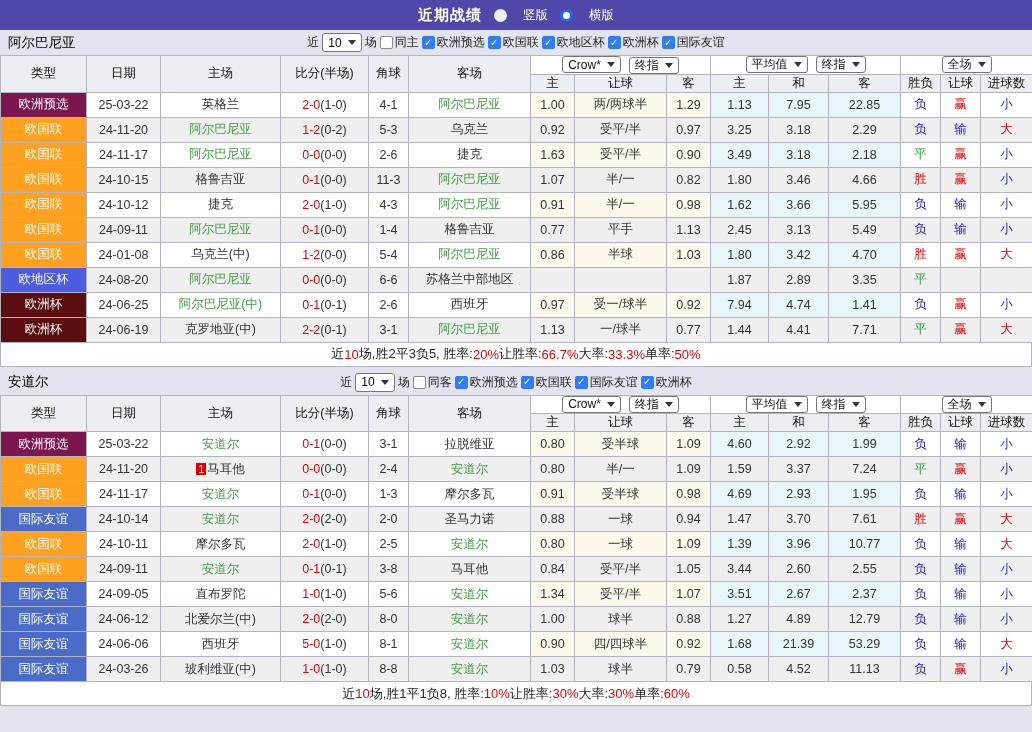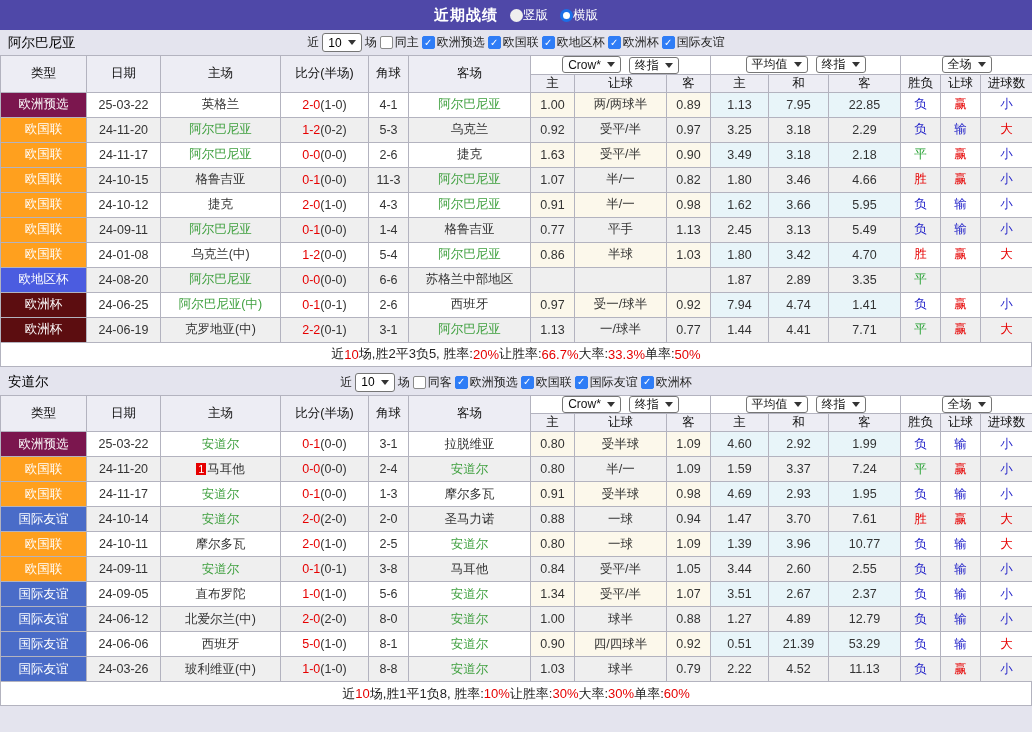--- a/index.html
+++ b/index.html
@@ -2,21 +2,21 @@
 <html><head>
 <meta charset="utf-8">
 <style>
   * { box-sizing: border-box; }
   html,body { margin:0; padding:0; width:1032px; height:732px; overflow:hidden;
     background:#e4e4ee; font-family:"Liberation Sans","DejaVu Sans",sans-serif; font-size:12px; color:#222; }
 
   
   .banner { height:30px; background:#4f48a8; display:flex; align-items:center; justify-content:center; gap:12px; color:#fff; }
   .banner .title { font-size:15px; font-weight:bold; letter-spacing:1px; }
-  .radio-opt { display:inline-flex; align-items:center; gap:0; font-size:12.5px; cursor:pointer;font-family:Liberation Serif, serif; }
+  .radio-opt { display:inline-flex; align-items:center; gap:16px; font-size:12.5px; cursor:pointer;font-family:Liberation Serif, serif; }
   .radio { width:13px; height:13px; border-radius:50%; background:#efefef; display:inline-block; }
   .radio.on { width:13px; height:13px; background:#fff; border:3.5px solid #1b6fe8; }
 
   
   .section + .section { margin-top:3px; }
   .filter-row { height:25px; position:relative; display:flex; align-items:center; }
   .team-name { position:absolute; left:8px; font-size:13.5px; color:#000; }
   .filters { margin:0 auto; display:flex; align-items:center; gap:3px; }
   .selectbox { display:inline-flex; align-items:center; gap:6px; background:#fff; border:1px solid #767676;
     border-radius:3px; height:19px; padding:0 5px; font-size:12px; color:#000; cursor:pointer; }
@@ -159,21 +159,21 @@
         <tbody>
           <tr>
             <td class="type" style="background: rgb(123, 22, 78);">欧洲预选</td>
             <td>25-03-22</td>
             <td><span>英格兰</span></td>
             <td><span class="ft">2-0</span><span class="ht">(1-0)</span></td>
             <td>4-1</td>
             <td><span class="team-green">阿尔巴尼亚</span></td>
             <td class="crow">1.00</td>
             <td class="crow">两/两球半</td>
-            <td class="crow">0.89</td>
+            <td class="crow">1.29</td>
             <td class="avgc">1.13</td>
             <td class="avgc">7.95</td>
             <td class="avgc">22.85</td>
             <td style="color: rgb(31, 31, 200);">负</td>
             <td style="color: rgb(230, 0, 0);">赢</td>
             <td style="color: rgb(31, 31, 200);">小</td>
           </tr>
           <tr>
             <td class="type" style="background: rgb(255, 160, 30);">欧国联</td>
             <td>24-11-20</td>
@@ -571,38 +571,38 @@
           <tr>
             <td class="type" style="background: rgb(74, 108, 200);">国际友谊</td>
             <td>24-06-06</td>
             <td><span>西班牙</span></td>
             <td><span class="ft">5-0</span><span class="ht">(1-0)</span></td>
             <td>8-1</td>
             <td><span class="team-green">安道尔</span></td>
             <td class="crow">0.90</td>
             <td class="crow">四/四球半</td>
             <td class="crow">0.92</td>
-            <td class="avgc">0.51</td>
+            <td class="avgc">1.68</td>
             <td class="avgc">21.39</td>
             <td class="avgc">53.29</td>
             <td style="color: rgb(31, 31, 200);">负</td>
             <td style="color: rgb(31, 31, 200);">输</td>
             <td style="color: rgb(230, 0, 0);">大</td>
           </tr>
           <tr>
             <td class="type" style="background: rgb(74, 108, 200);">国际友谊</td>
             <td>24-03-26</td>
             <td><span>玻利维亚(中)</span></td>
             <td><span class="ft">1-0</span><span class="ht">(1-0)</span></td>
             <td>8-8</td>
             <td><span class="team-green">安道尔</span></td>
             <td class="crow">1.03</td>
             <td class="crow">球半</td>
             <td class="crow">0.79</td>
-            <td class="avgc">2.22</td>
+            <td class="avgc">0.58</td>
             <td class="avgc">4.52</td>
             <td class="avgc">11.13</td>
             <td style="color: rgb(31, 31, 200);">负</td>
             <td style="color: rgb(230, 0, 0);">赢</td>
             <td style="color: rgb(31, 31, 200);">小</td>
           </tr>
         </tbody>
       </table>
       <div class="summary">
         <span>近</span>

